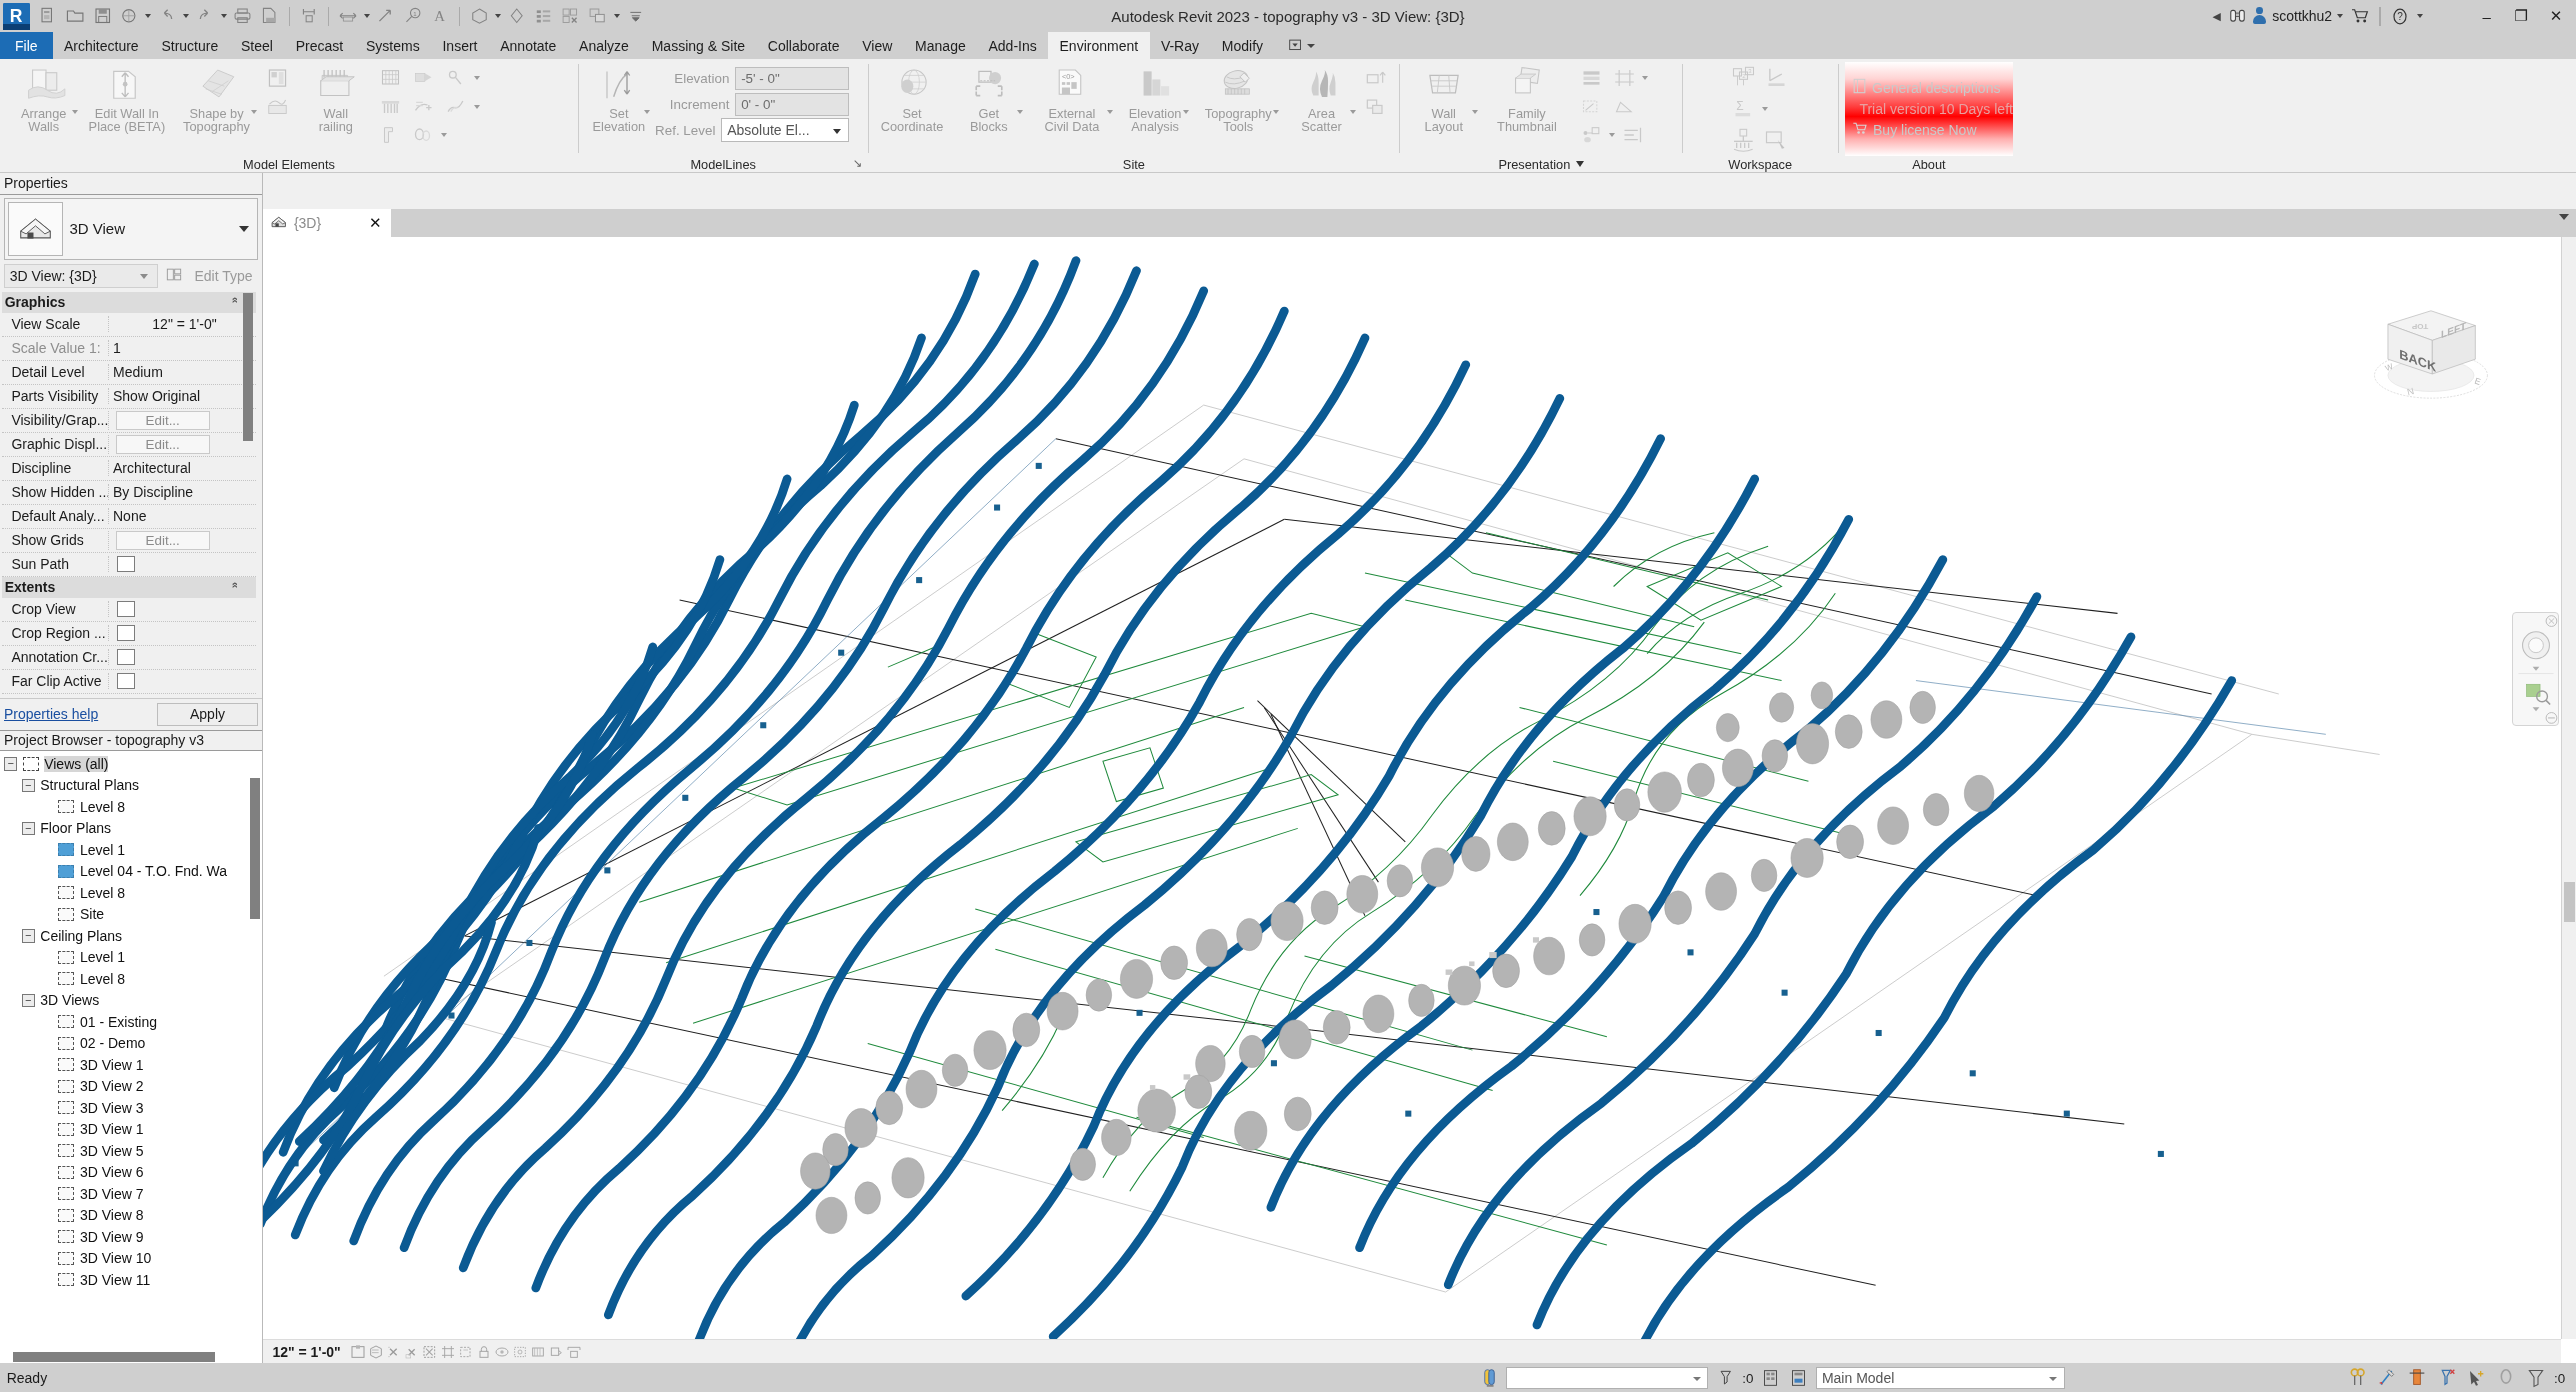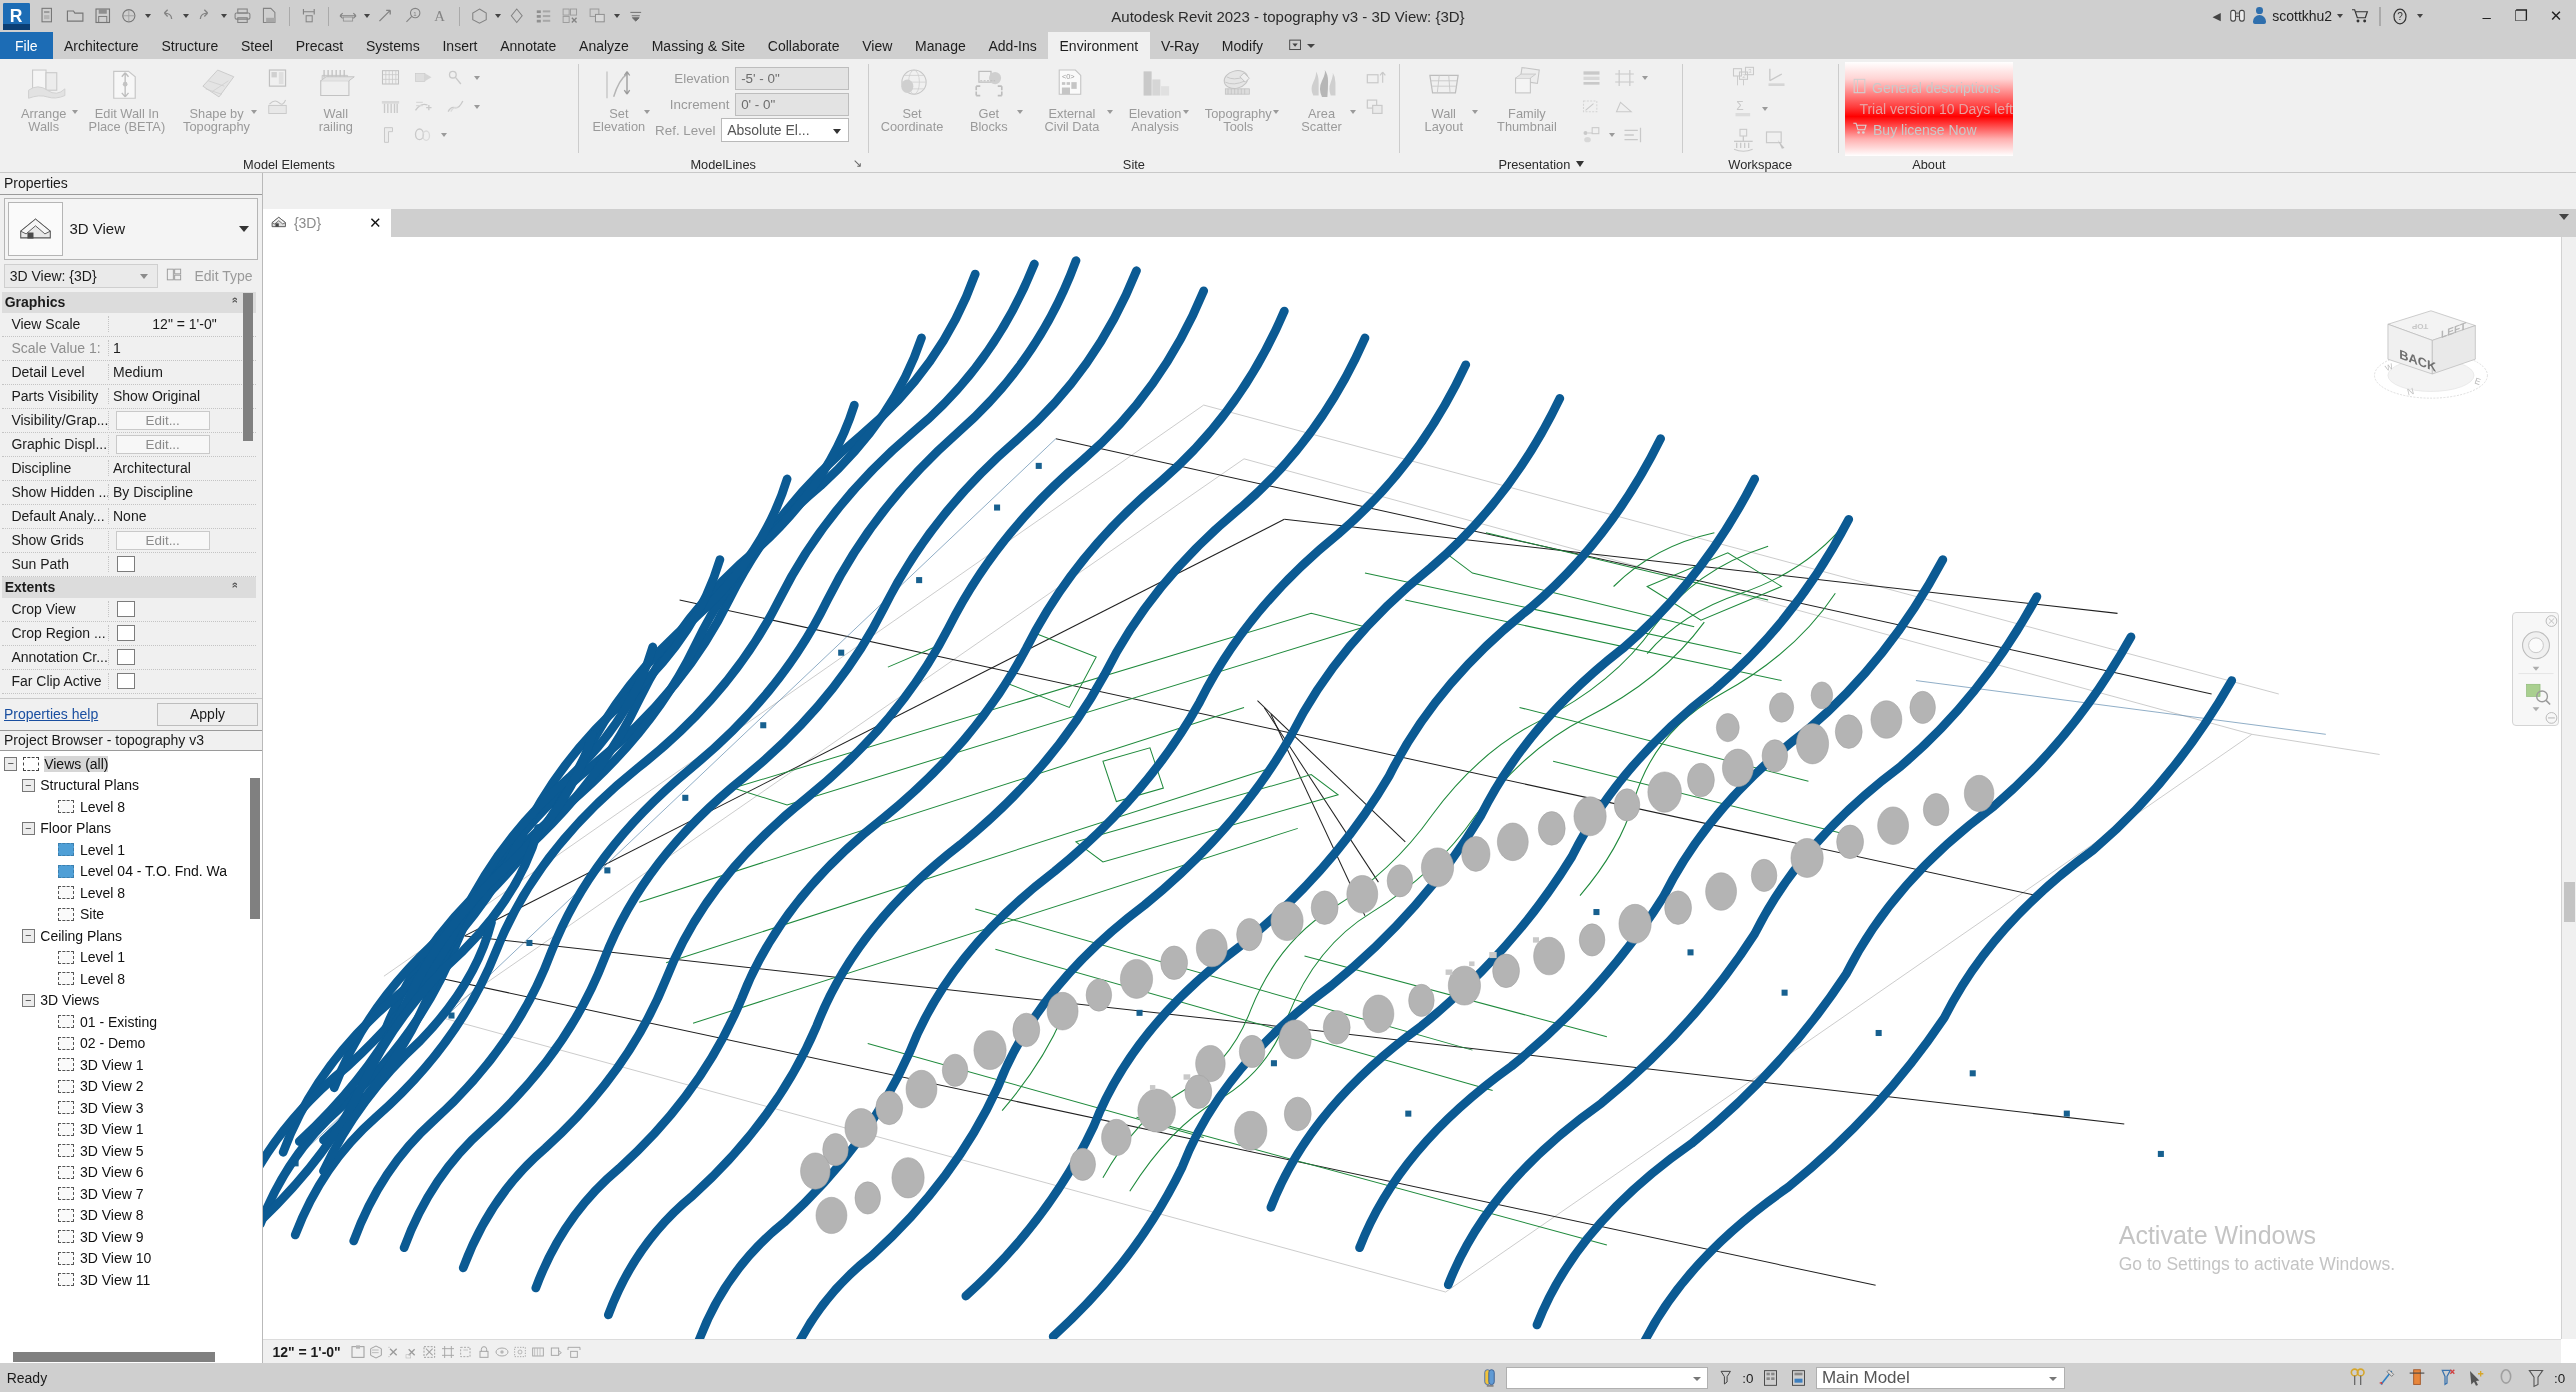--- a/index.html
+++ b/index.html
@@ -180,21 +180,21 @@
   .activate .a2 { font-size:17.5px; line-height:1.3; margin-top:4px;}
 
   
   .statusbar { position:absolute; left:0; bottom:0; width:2576px; height:30px; background:#cfcfcf;
                display:flex; align-items:center; }
   .st-ready { font-size:14px; color:#1b1b1b; padding-left:6.7px; }
   .st-mid { position:absolute; left:1478px; display:flex; align-items:center; gap:5.4px; }
   .st-combo { width:202px; height:21.5px; background:#fff; border:0.7px solid #b0b0b0; position:relative; }
   .st-combo:after{content:"";position:absolute;right:6.7px;top:8.7px;
      border-left:4px solid transparent;border-right:4px solid transparent;border-top:4.7px solid #777;}
-  .st-combo.wide{ width:249px; display:flex;align-items:center;padding-left:5.4px;font-size:17px;color:#555;}
+  .st-combo.wide{ width:249px; display:flex;align-items:center;padding-left:5.4px;font-size:14px;color:#555;}
   .st-ic { width:23px;height:23px;display:flex;align-items:center;justify-content:center; }
   .st-cnt { font-size:13.4px; color:#1b1b1b; }
   .st-right { position:absolute; right:10.8px; display:flex; align-items:center; gap:6.7px; }
 </style>
 </head>
 <body>
 
 <div class="app">
 
   <div class="titlebar">
@@ -1311,24 +1311,20 @@
           <rect x="20" y="106" width="20" height="18" fill="#a9cf8f" stroke="#8cb877"></rect>
           <circle cx="43" cy="124" r="8" fill="none" stroke="#9a9a9a" stroke-width="2"></circle>
           <path d="M49 130l6 6" stroke="#9a9a9a" stroke-width="2.4"></path>
         </g>
         <path d="M29 140h10l-5 6z" fill="#adadad"></path>
         <circle cx="57" cy="156" r="8" fill="none" stroke="#b8b8b8" stroke-width="1.4"></circle>
         <path d="M52 156h10" stroke="#b8b8b8" stroke-width="1.6"></path>
       </svg>
     </div>
 
-    <div class="activate">
-      <div class="a1">Activate Windows</div>
-      <div class="a2">Go to Settings to activate Windows.</div>
-    </div>
 
     <div class="vscroll">
         <div class="thumbv"></div>
       </div>
 
     <div class="vcb">
       <span class="scale">12" = 1'-0"</span>
       <span class="vic">
         <svg width="16" height="16" viewBox="0 0 24 24">
             <rect x="3" y="4" width="18" height="16" fill="none" stroke="#555" stroke-width="1.5"></rect>

